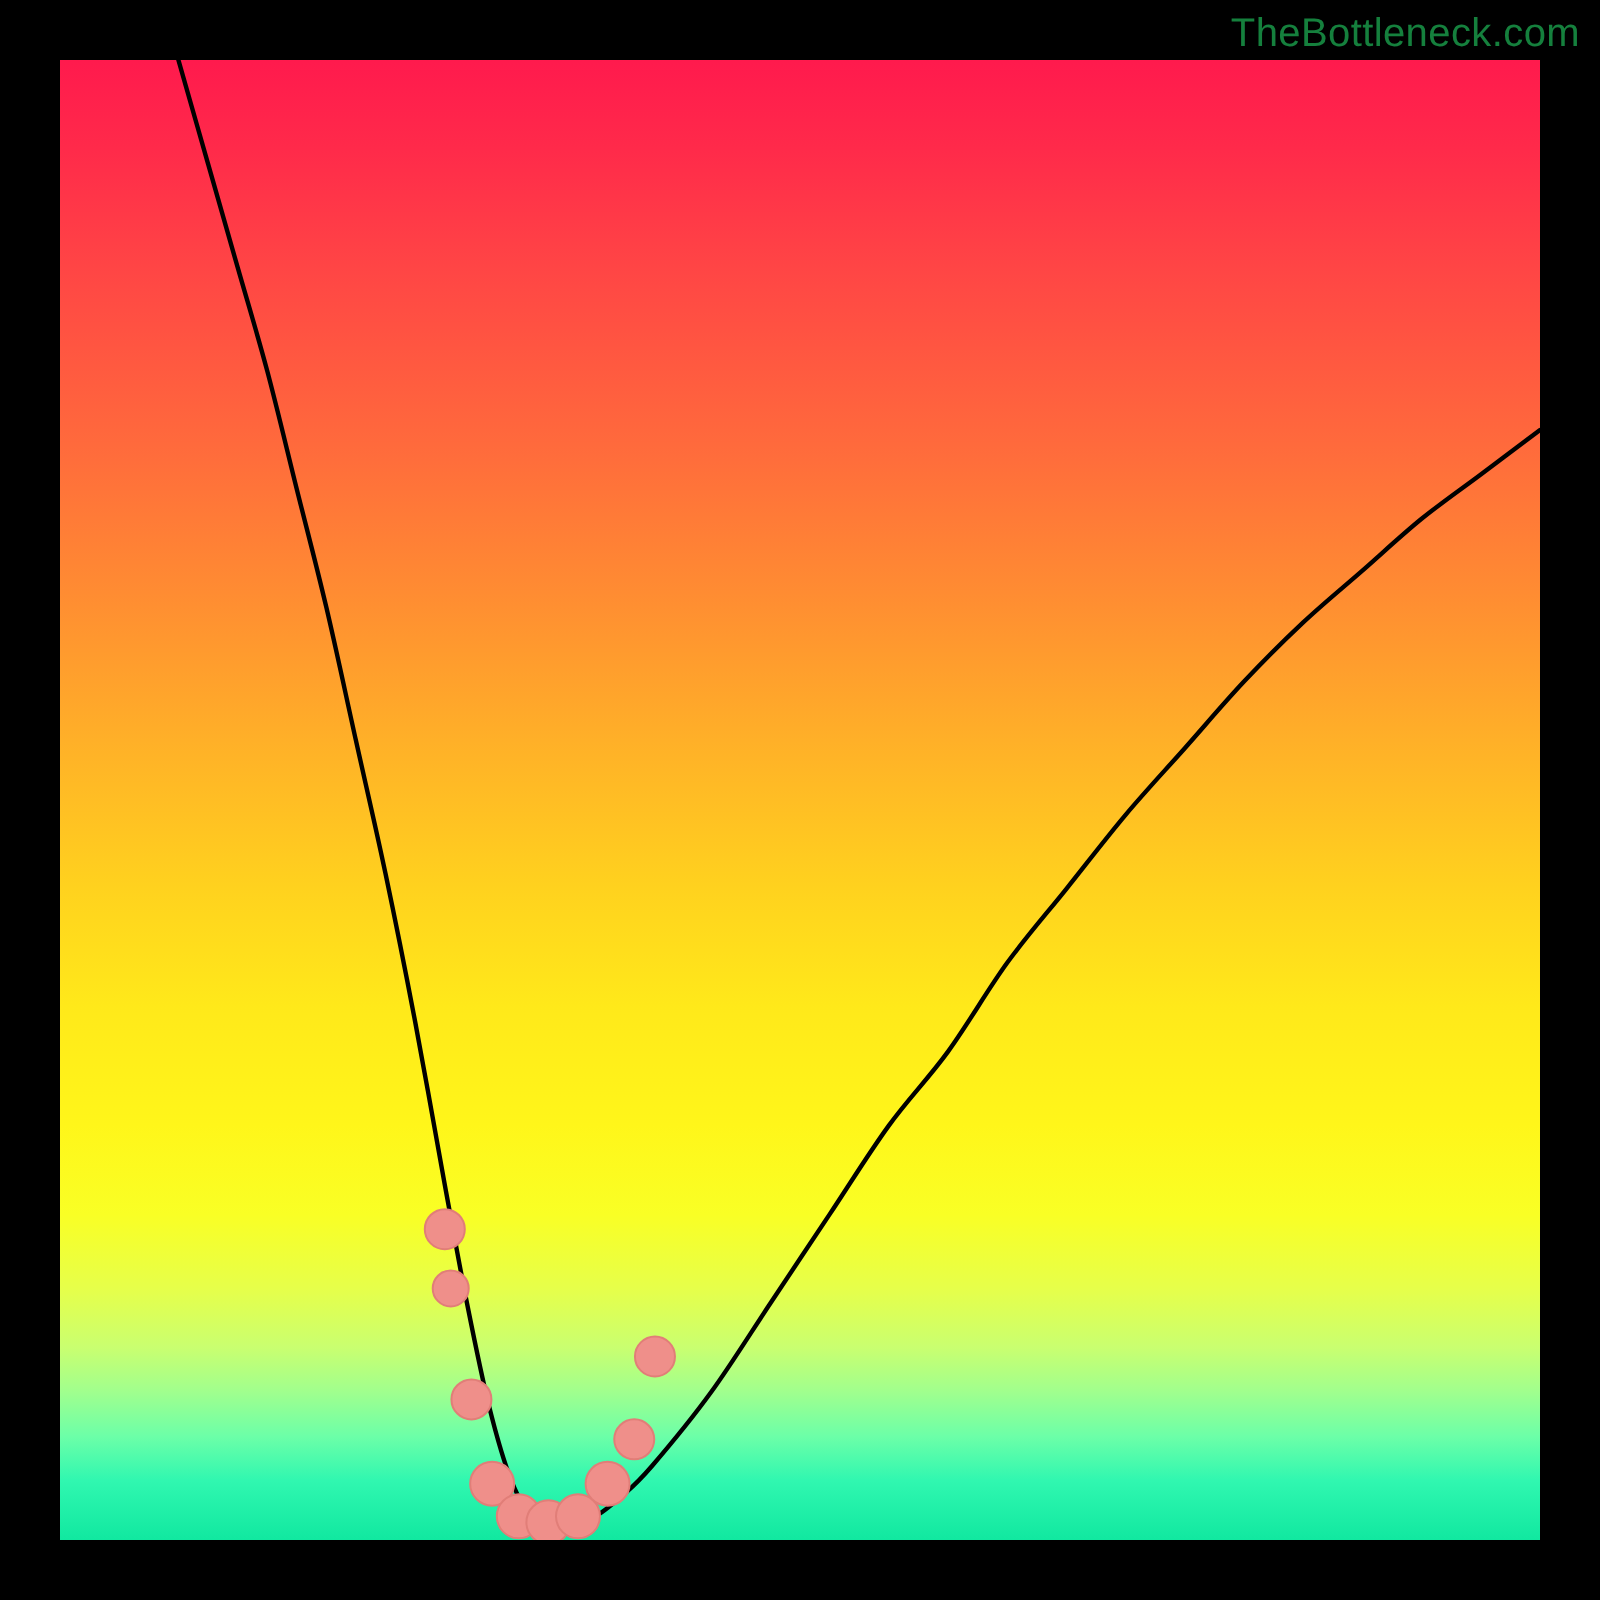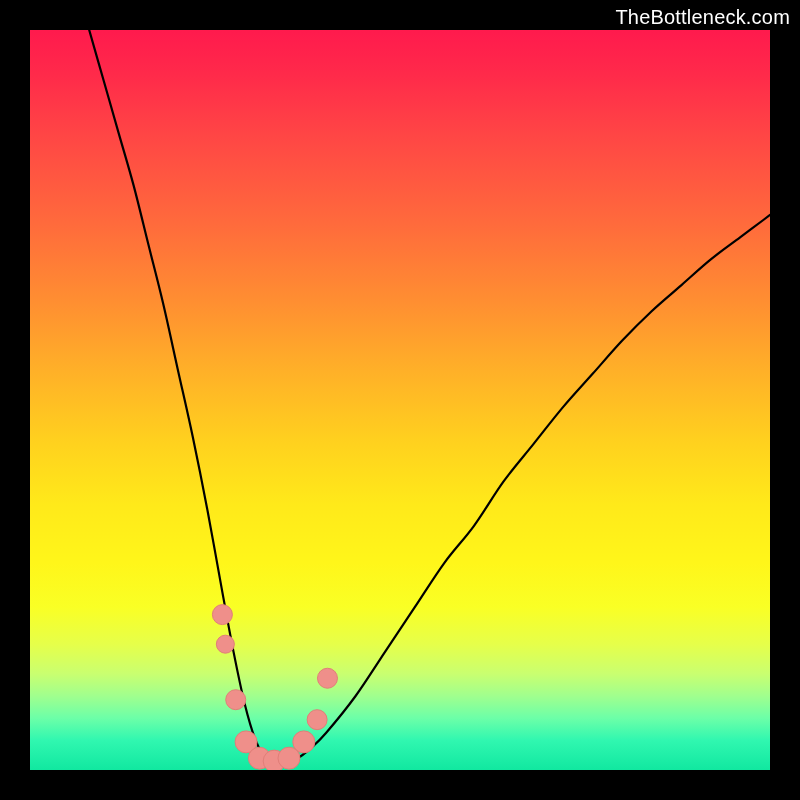--- a/index.html
+++ b/index.html
@@ -42,21 +42,21 @@
       #a0ff8e 90%,
       #6cffa8 93%,
       #30f7b0 96%,
       #11e8a0 100%
     );
   }
   .attrib {
     position: absolute;
     top: 6px;
     right: 10px;
-    color: #ffffff;
+    color: #15803d;
     font-size: 20px;
     font-weight: 500;
     letter-spacing: 0.2px;
   }
   svg {
     position: absolute;
     left: 0;
     top: 0;
   }
 </style>

